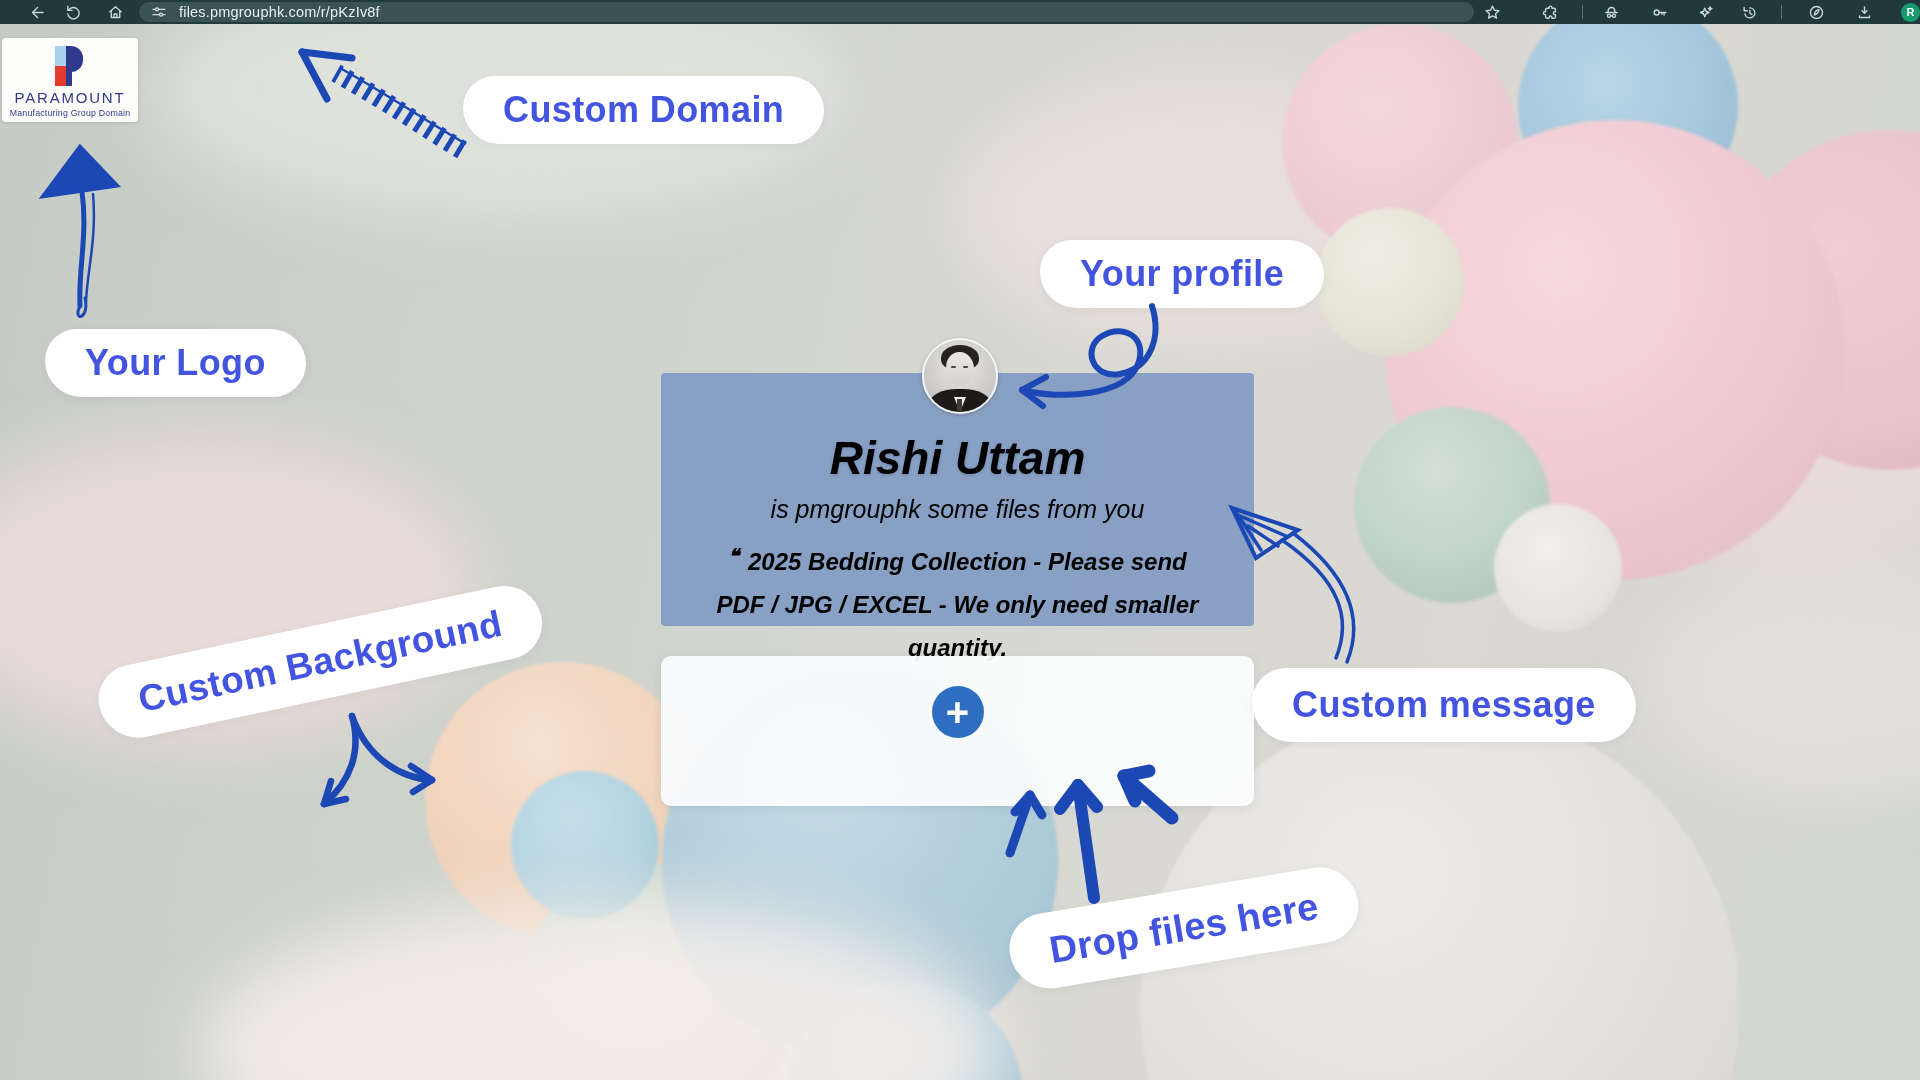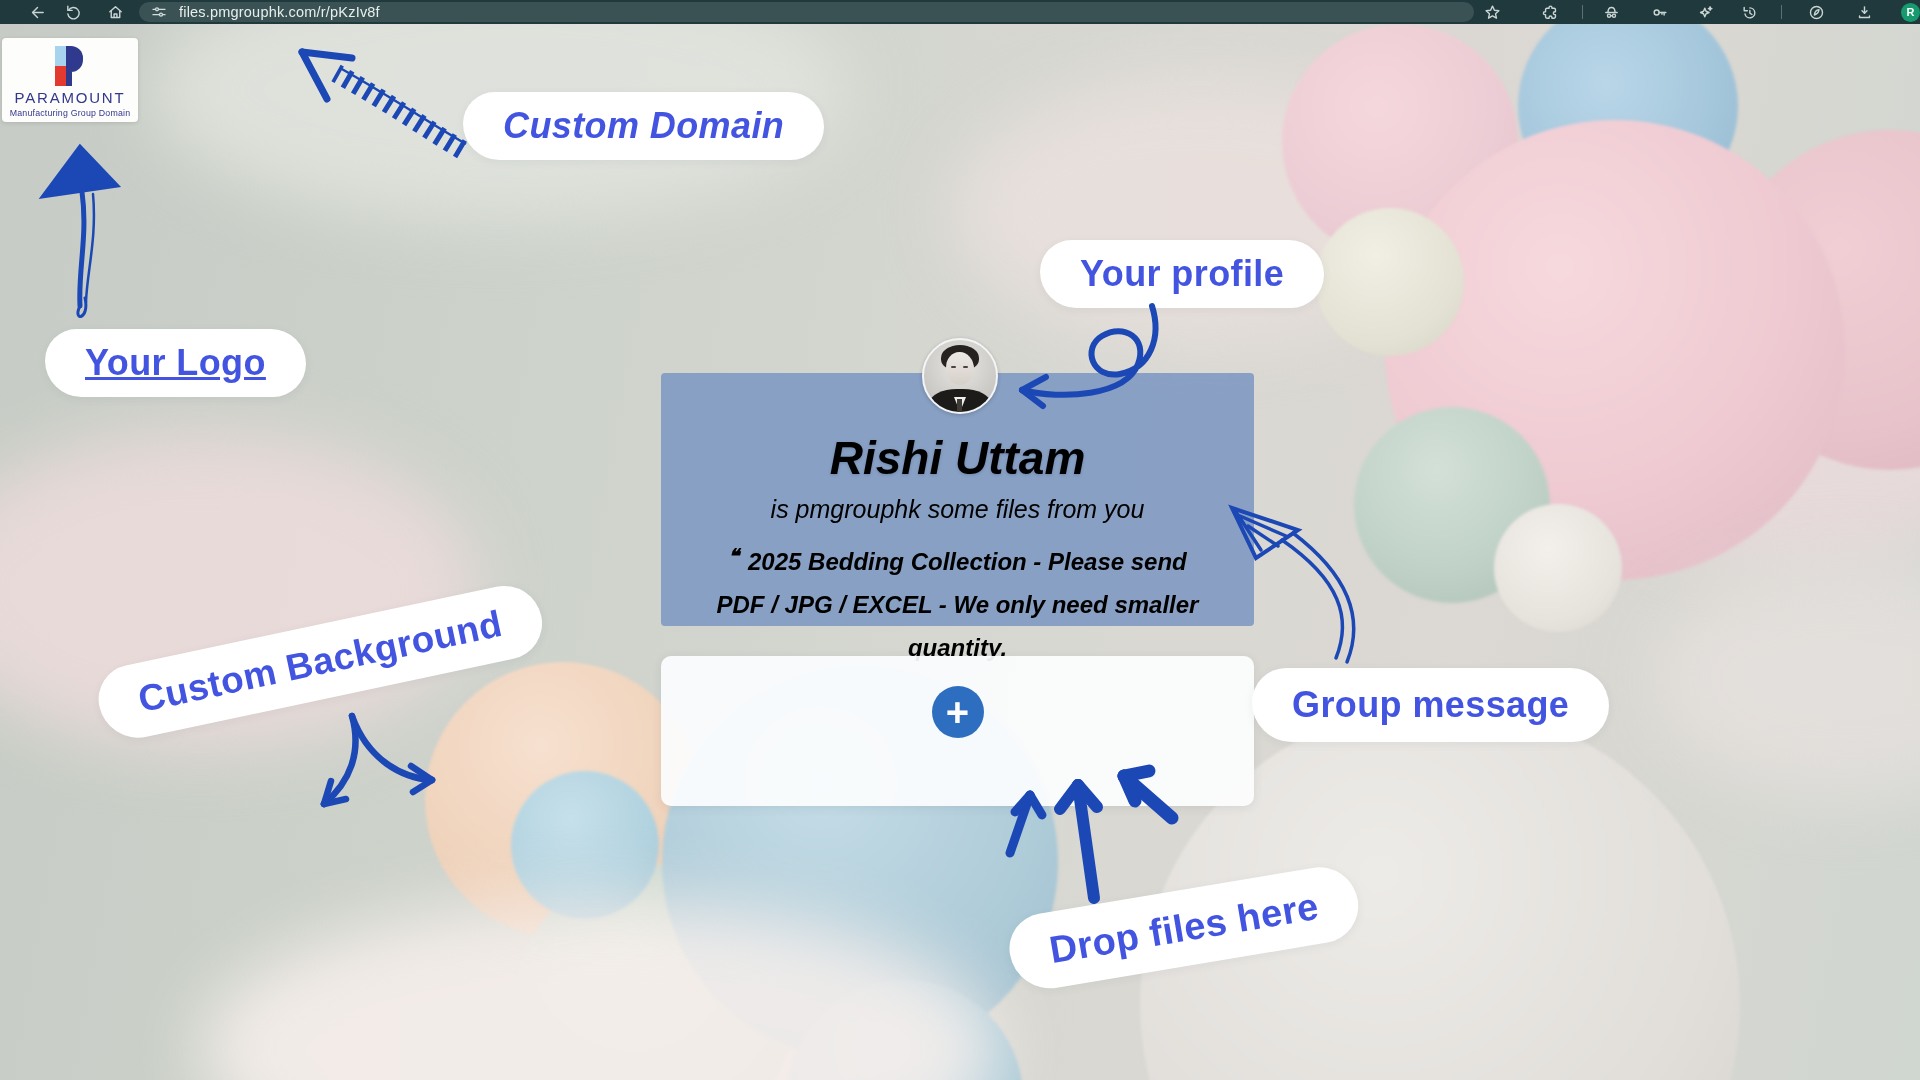--- a/index.html
+++ b/index.html
@@ -102,22 +102,22 @@
     font-size:40px;font-weight:700;line-height:1;
   }
   .dz-label{margin-top:13px;font-size:22px;color:#585c60;letter-spacing:.3px;}
   
   .pill{
     position:absolute;background:#fff;border-radius:38px 42px 40px 44px;
     display:flex;align-items:center;justify-content:center;
     color:var(--annotation-text,#4355e0);font-weight:bold;font-size:36px;letter-spacing:.4px;
     padding:0 40px;height:68px;z-index:25;box-shadow:0 2px 8px rgba(80,90,110,.08);white-space:nowrap;
   }
-  .pill-domain{left:463px;top:92px;font-style:italic;}
-  .pill-logo{left:45px;top:329px;text-decoration:underline;}
+  .pill-domain{left:463px;top:76px;}
+  .pill-logo{left:45px;top:329px;}
   .pill-profile{left:1040px;top:240px;}
   .pill-bg{left:95px;top:625px;height:74px;font-size:37px;transform:rotate(-12deg);}
   .pill-msg{left:1252px;top:668px;height:74px;}
   .pill-drop{left:1008px;top:890px;height:76px;font-size:38px;transform:rotate(-9.5deg);}
   
   .arrows{position:absolute;left:0;top:0;width:1920px;height:1080px;z-index:30;
     pointer-events:none;color:var(--arrow-blue,#1c48b6);}
   .arrows path,.arrows line,.arrows polygon{stroke:currentColor;}
 </style>
 </head>
@@ -271,21 +271,21 @@
 <div class="dropzone">
   <div class="plus-circle">
       <span>+</span>
     </div>
 </div>
 
 <div class="pill pill-domain">Custom Domain</div>
 <div class="pill pill-logo">Your Logo</div>
 <div class="pill pill-profile">Your profile</div>
 <div class="pill pill-bg">Custom Background</div>
-<div class="pill pill-msg">Group message</div>
+<div class="pill pill-msg">Custom message</div>
 <div class="pill pill-drop">Drop files here</div>
 
 <svg class="arrows" viewBox="0 0 1920 1080">
 
   <g>
     <path d="M462,150 C425,128 385,100 336,73" fill="none" stroke-width="19" stroke-dasharray="5 7"></path>
     <path d="M466,144 C428,122 388,95 340,68" fill="none" stroke-width="2.5"></path>
     <path d="M302,52 L352,58" fill="none" stroke-width="7" stroke-linecap="round"></path>
     <path d="M302,52 L327,99" fill="none" stroke-width="7" stroke-linecap="round"></path>
   </g>

